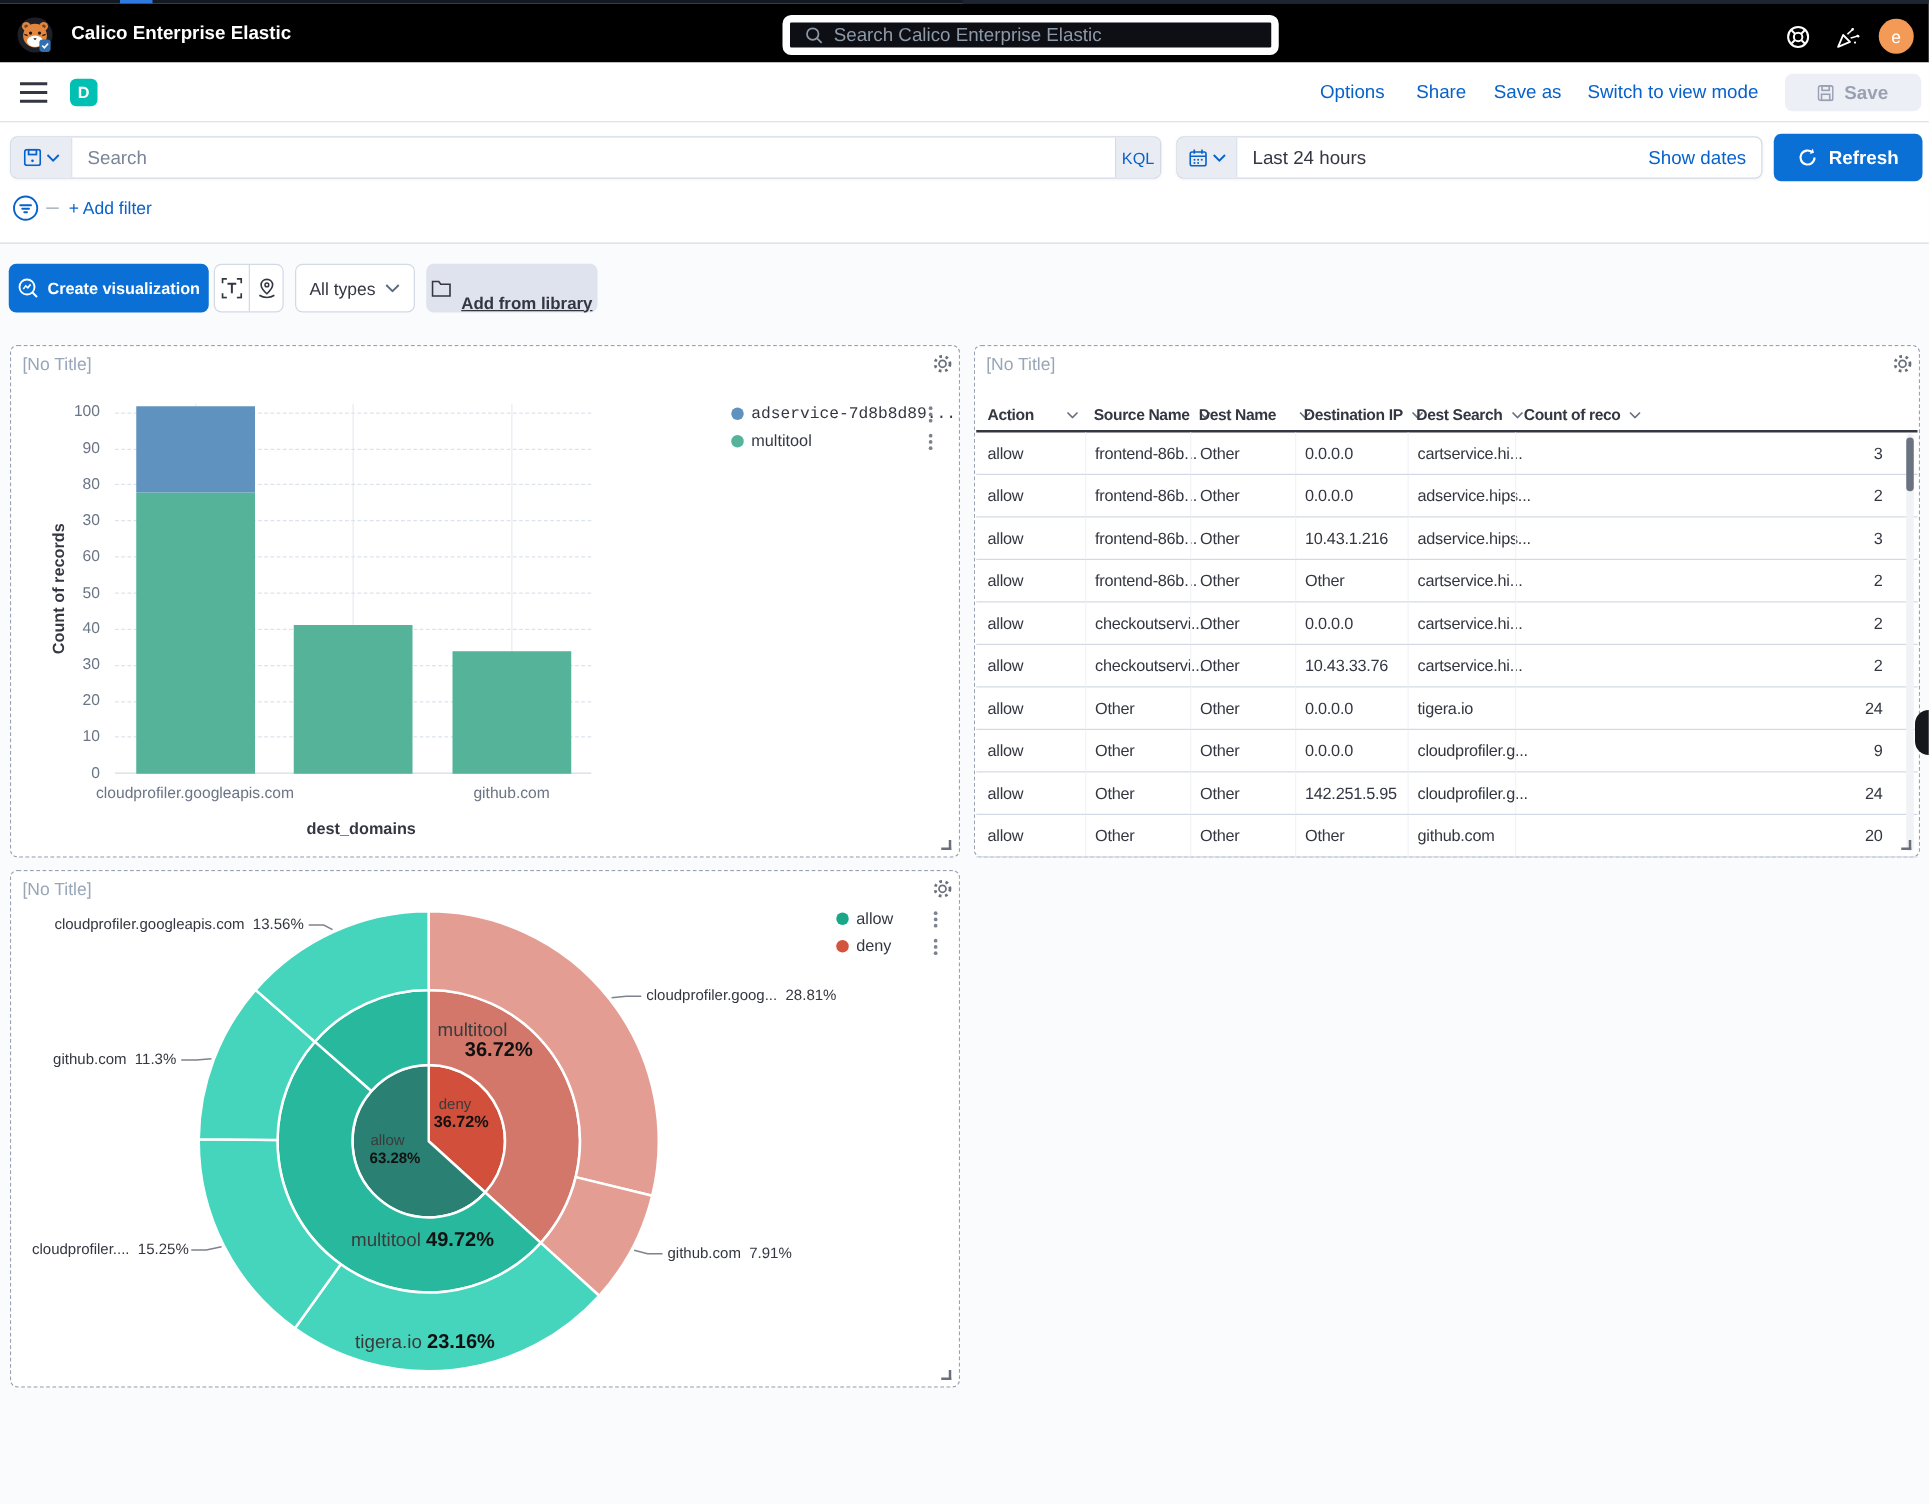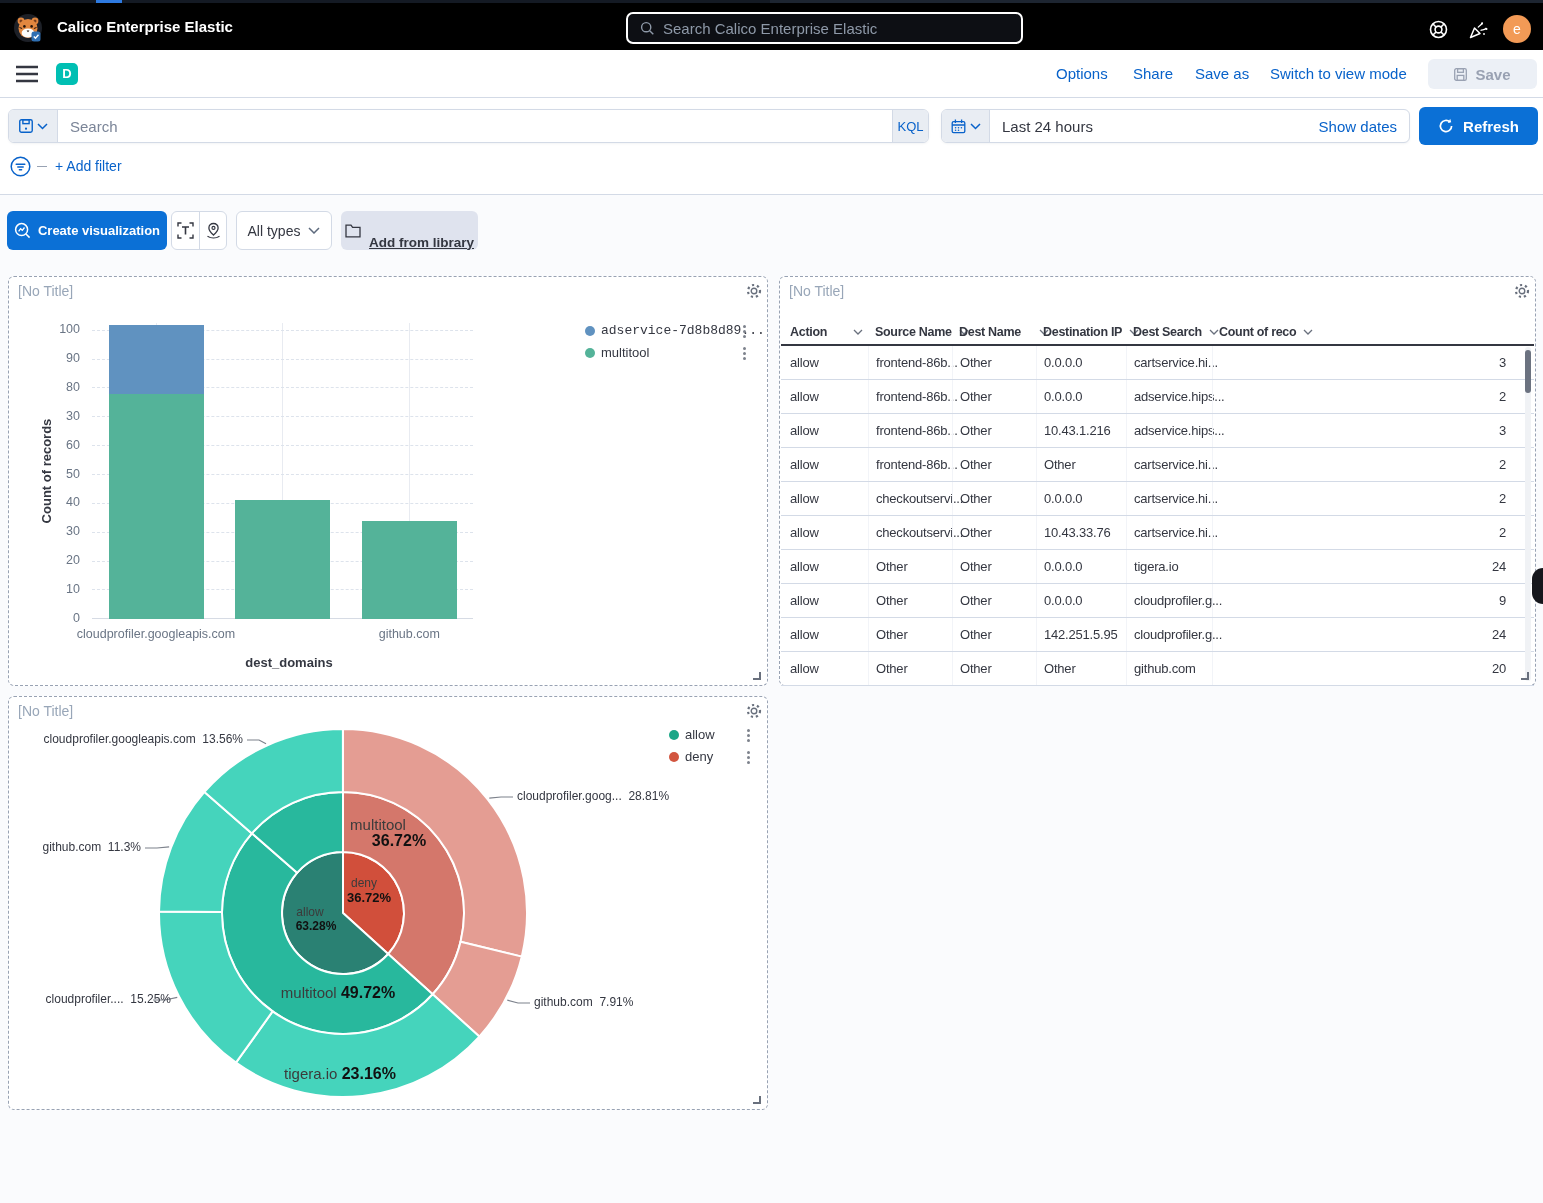--- a/index.html
+++ b/index.html
@@ -7,21 +7,21 @@
 body { font-family:"Liberation Sans","DejaVu Sans",sans-serif; color:#343741; background:#fafbfd; position:relative; overflow:hidden; font-size:14px; }
 .abs { position:absolute; }
 svg { display:block; }
 
 #browser-strip { position:absolute; left:0; top:0; width:1543px; height:3px; background:#141a24; }
 #browser-strip .blueseg { position:absolute; left:96px; top:0; width:26px; height:3px; background:#2e7ae0; }
 #browser-strip .rightseg { position:absolute; left:770px; top:0; width:773px; height:3px; background:#1d2531; }
 
 #topbar { position:absolute; left:0; top:3px; width:1543px; height:47px; background:#000; }
 #topbar .title { position:absolute; left:57px; top:0; height:32px; line-height:47px; color:#fff; font-weight:bold; font-size:15px; }
-#top-search { position:absolute; left:626px; top:9px; width:397px; height:32px; background:#0d0f14; border:2px solid #ffffff; border-radius:7px; display:flex; align-items:center; padding:0 12px; color:#8e99a8; font-size:15px; gap:8px; }
+#top-search { position:absolute; left:626px; top:9px; width:397px; height:32px; background:#0d0f14; border:6px solid #ffffff; border-radius:7px; display:flex; align-items:center; padding:0 12px; color:#8e99a8; font-size:15px; gap:8px; }
 .top-ico { position:absolute; top:17px; }
 #avatar { position:absolute; left:1503px; top:12px; width:28px; height:28px; border-radius:50%; background:#f29a56; color:#fff; font-size:14px; text-align:center; line-height:28px; }
 
 #nav { position:absolute; left:0; top:50px; width:1543px; height:48px; background:#fff; border-bottom:1px solid #d3dae6; }
 #hamburger { position:absolute; left:16px; top:14px; }
 #dash-badge { position:absolute; left:56px; top:13px; width:22px; height:22px; border-radius:5px; background:#00bfb3; color:#fff; font-weight:bold; font-size:13px; text-align:center; line-height:22px; }
 #crumbs { position:absolute; left:95px; top:10px; height:28px; display:flex; align-items:center; }
 .crumb1 { height:28px; line-height:28px; background:#d2e6f9; color:#0b64c7; font-weight:600; font-size:13.5px; padding:0 20px 0 14px; clip-path:polygon(0 0, calc(100% - 11px) 0, 100% 50%, calc(100% - 11px) 100%, 0 100%); border-radius:4px 0 0 4px; }
 .crumb2 { height:28px; line-height:28px; background:#d3dae6; color:#343741; font-weight:600; font-size:13.5px; padding:0 16px 0 22px; margin-left:-11px; clip-path:polygon(0 0, 100% 0, 100% 100%, 0 100%, 11px 50%); border-radius:0 14px 14px 0; }
 #nav-check { margin-left:14px; }
@@ -465,21 +465,21 @@
       <div class="pie-label pl-center" style="left: 355px; top: 186px; font-size: 12px; color: rgb(59, 59, 59); position: absolute;">deny</div>
       <div class="pie-label pl-center" style="left: 360px; top: 200px; font-size: 13px; color: rgb(17, 17, 17); font-weight: bold; position: absolute;">36.72%</div>
       <div class="pie-label pl-center" style="left: 301px; top: 215px; font-size: 12px; color: rgb(59, 59, 59); position: absolute;">allow</div>
       <div class="pie-label pl-center" style="left: 307px; top: 229px; font-size: 12px; color: rgb(17, 17, 17); font-weight: bold; position: absolute;">63.28%</div>
       <div class="pie-label pl-center" style="left: 369px; top: 127px; font-size: 15px; color: rgb(59, 59, 59); position: absolute;">multitool</div>
       <div class="pie-label pl-center" style="left: 390px; top: 144px; font-size: 16px; color: rgb(17, 17, 17); font-weight: bold; position: absolute;">36.72%</div>
       <div class="pie-label pl-center" style="left: 329px; top: 296px; font-size: 15px; color: rgb(59, 59, 59); position: absolute;"><span>multitool</span> <b class="pct" style="font-size: 16px;">49.72%</b></div>
       <div class="pie-label callout" style="top: 92px; position: absolute; left: 508px;"><span>cloudprofiler.goog...</span>&nbsp;&nbsp;<span class="cpct">28.81%</span></div>
       <div class="pie-label callout" style="top: 298px; position: absolute; left: 525px;"><span>github.com</span>&nbsp;&nbsp;<span class="cpct">7.91%</span></div>
       <div class="pie-label pl-center" style="left: 331px; top: 377px; font-size: 15px; color: rgb(59, 59, 59); position: absolute;"><span>tigera.io</span> <b class="pct" style="font-size: 16px;">23.16%</b></div>
-      <div class="pie-label callout" style="top: 295px; position: absolute; right: 596px; margin-left: 20px;"><span>cloudprofiler....</span>&nbsp;&nbsp;<span class="cpct">15.25%</span></div>
+      <div class="pie-label callout" style="top: 295px; position: absolute; right: 616px; margin-left: 20px;"><span>cloudprofiler....</span>&nbsp;&nbsp;<span class="cpct">15.25%</span></div>
       <div class="pie-label callout" style="top: 143px; position: absolute; right: 626px;"><span>github.com</span>&nbsp;&nbsp;<span class="cpct">11.3%</span></div>
       <div class="pie-label callout" style="top: 35px; position: absolute; right: 524px;"><span>cloudprofiler.googleapis.com</span>&nbsp;&nbsp;<span class="cpct">13.56%</span></div>
     </div>
   <div id="pie-legend">
       <div class="leg-row" style="left: 660px; top: 29px; width: 90px;">
         <span class="leg-dot" style="left: 0px; background: rgb(26, 166, 135);"></span>
         <span class="leg-lbl" style="left: 16px;">allow</span>
         <span class="kebab" style="left: 78px;">
           <i></i>
           <i></i>

